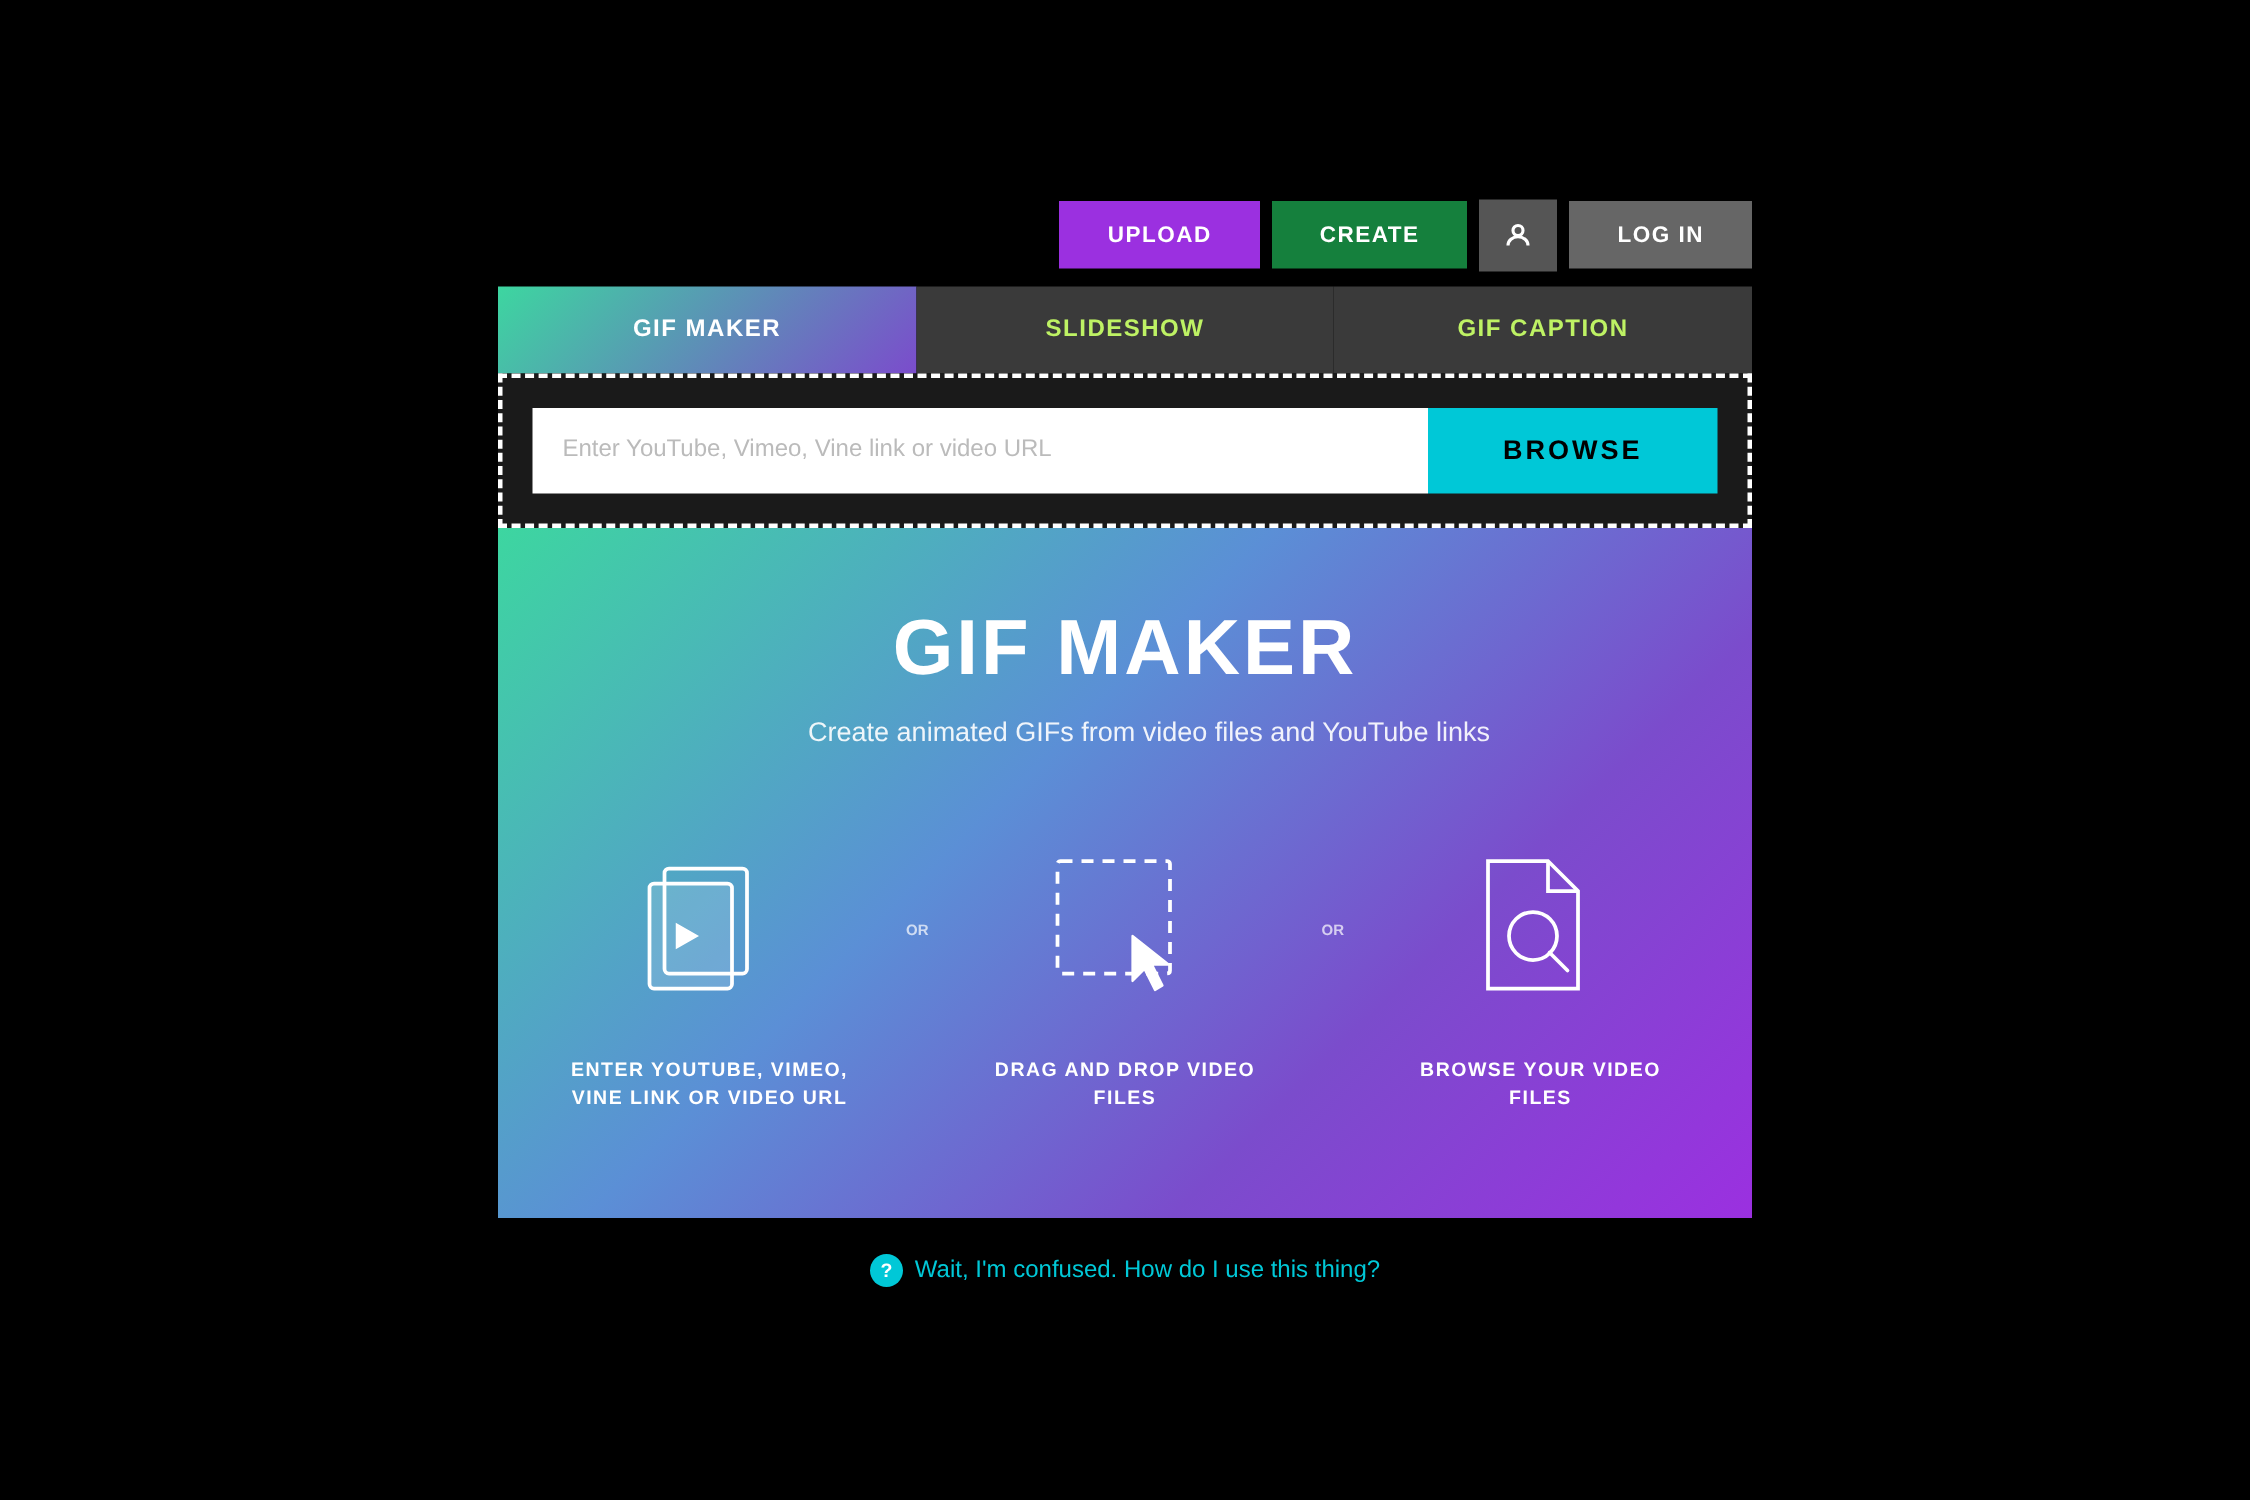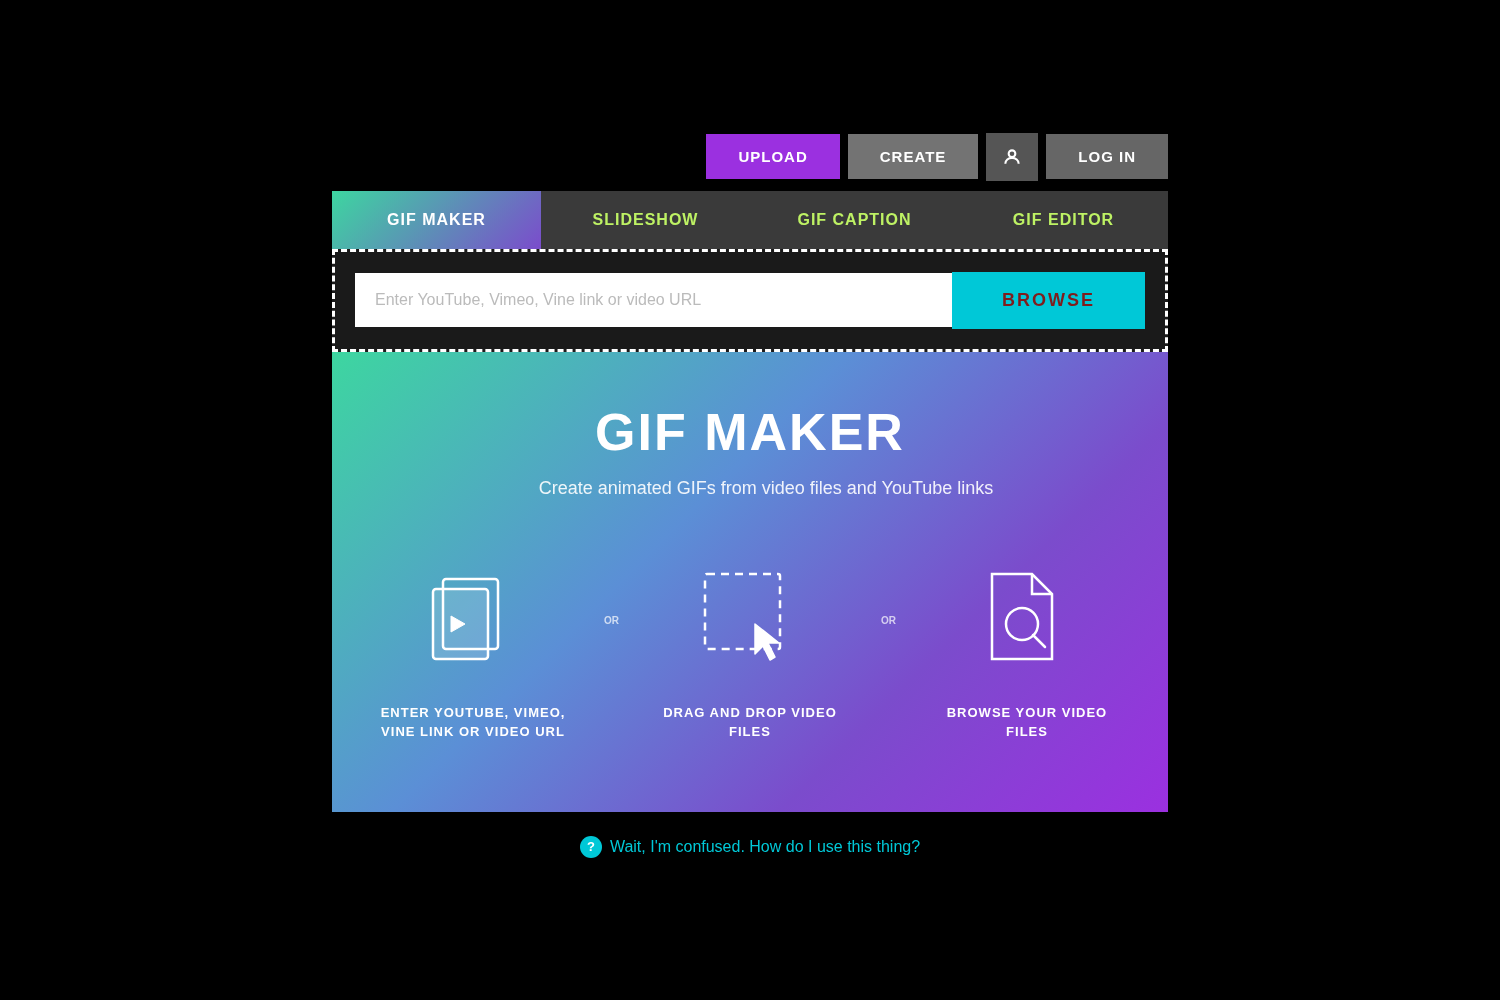--- a/index.html
+++ b/index.html
@@ -37,21 +37,21 @@
       font-weight: bold;
       font-size: 15px;
       letter-spacing: 1px;
       border: none;
       padding: 14px 32px;
       cursor: pointer;
       text-transform: uppercase;
     }
 
     .btn-create {
-      background: #737373;
+      background: #15803d;
       color: #fff;
       font-weight: bold;
       font-size: 15px;
       letter-spacing: 1px;
       border: none;
       padding: 14px 32px;
       cursor: pointer;
       text-transform: uppercase;
     }
 
@@ -103,41 +103,40 @@
       background: linear-gradient(135deg, #3dd6a0, #7b4ccc);
       color: #fff;
     }
 
     
     .upload-area {
       border: 3px dashed #fff;
       background: #1a1a1a;
       padding: 20px;
       display: flex;
-      align-items: center;
       gap: 0;
     }
 
     .url-input {
       flex: 1;
       padding: 18px 20px;
       font-size: 16px;
       border: none;
       outline: none;
       background: #fff;
       color: #999;
     }
 
     .url-input::placeholder {
       color: #bbb;
     }
 
     .btn-browse {
       background: #00c8d7;
-      color: #7f1d1d;
+      color: #000000;
       font-weight: bold;
       font-size: 18px;
       letter-spacing: 2px;
       border: none;
       padding: 18px 50px;
       cursor: pointer;
       text-transform: uppercase;
     }
 
     
@@ -265,23 +264,20 @@
   <div class="tabs">
     <div class="tab active">
       <span>GIF MAKER</span>
     </div>
     <div class="tab">
       <span>SLIDESHOW</span>
     </div>
     <div class="tab">
       <span>GIF CAPTION</span>
     </div>
-    <div class="tab">
-      <span>GIF EDITOR</span>
-    </div>
   </div>
 
   <div class="upload-area">
     <input class="url-input" type="text" placeholder="Enter YouTube, Vimeo, Vine link or video URL" style="">
     <button class="btn-browse">BROWSE</button>
   </div>
 
   <div class="main-content">
     <h1 class="main-title">GIF MAKER</h1>
     <p class="main-subtitle">Create animated GIFs from video files and YouTube links</p>

